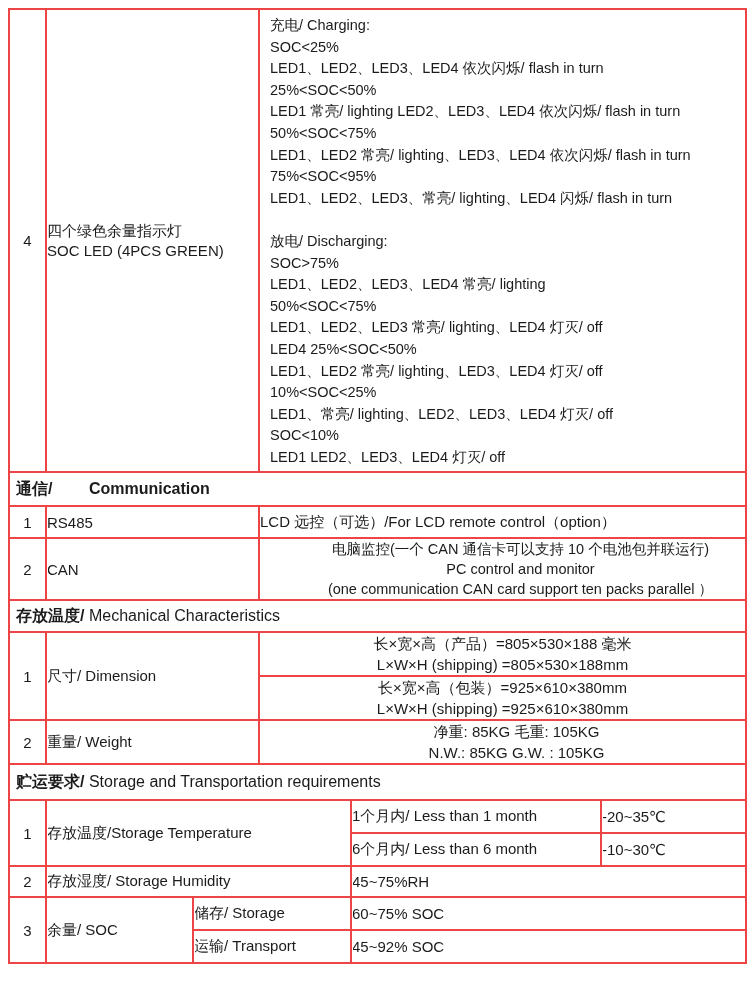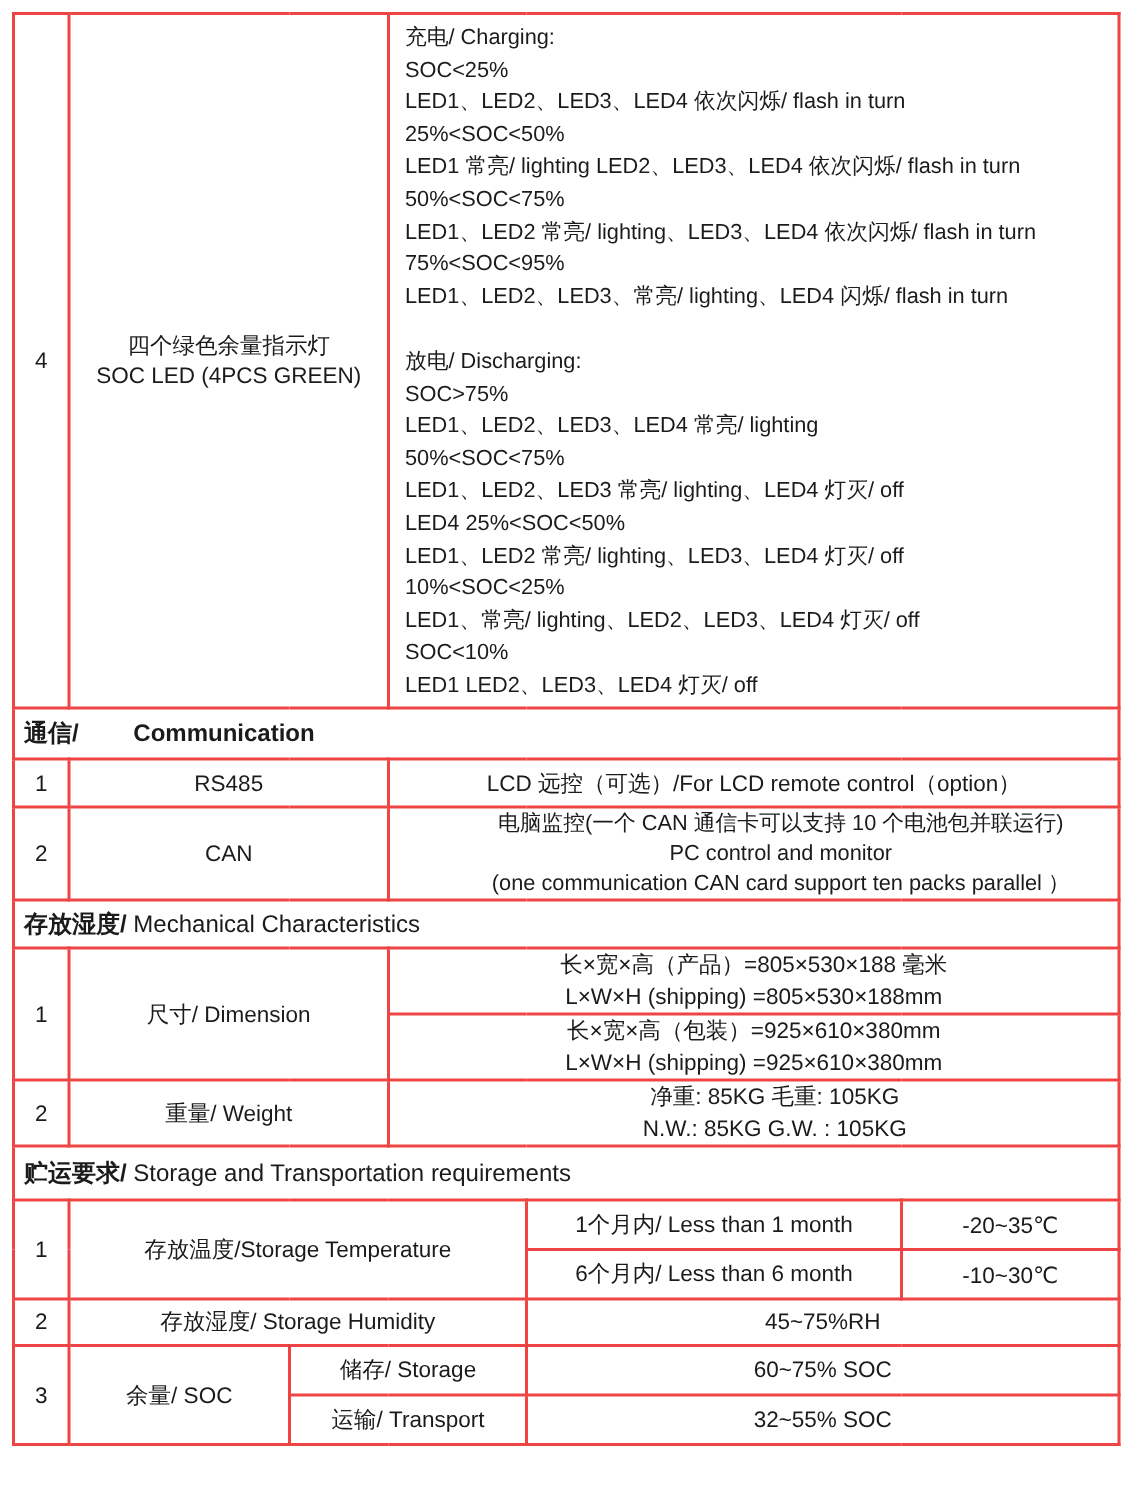--- a/index.html
+++ b/index.html
@@ -15,23 +15,23 @@
     table-layout:fixed;
     width:738px;
   }
   td{
     border:2px solid #ef4444;
     padding:0;
     font-size:15px;
     vertical-align:middle;
     overflow:hidden;
   }
-  .center{text-align:center;border-radius:10px;}
+  .center{border-radius:10px;}
   .num{text-align:center;font-size:15px;}
-  .name-cell div{line-height:20px;text-align:center;}
+  .name-cell div{line-height:20px;text-align:left;}
   
   .led-cell{vertical-align:top;padding:5px 0 0 10px;}
   .led-cell .ln{
     height:21.6px;line-height:21.6px;
     font-size:14.5px;white-space:nowrap;
   }
   .dis-block{margin-top:21.6px;}
   
   .sec td{
     font-size:16px;
@@ -112,21 +112,21 @@
         <td class="num">2</td>
         <td class="center" colspan="2">CAN</td>
         <td class="vlines" colspan="3">
           <div>电脑监控(一个 CAN 通信卡可以支持 10 个电池包并联运行)</div>
           <div>PC control and monitor</div>
           <div>(one communication CAN card support ten packs parallel ）</div>
         </td>
       </tr>
 
       <tr class="sec" style="height:32px">
-        <td colspan="6"><span class="cn">存放湿度/</span><span class="en"> Mechanical Characteristics</span></td>
+        <td colspan="6"><span class="cn">存放温度/</span><span class="en"> Mechanical Characteristics</span></td>
       </tr>
       <tr style="height:42px">
         <td class="num" rowspan="2">1</td>
         <td class="center" colspan="2" rowspan="2">尺寸/ Dimension</td>
         <td class="dim-lines" colspan="3">
           <div>长×宽×高（产品）=805×530×188 毫米</div>
           <div>L×W×H (shipping) =805×530×188mm</div>
         </td>
       </tr>
       <tr style="height:43px">
@@ -163,19 +163,19 @@
         <td class="center" colspan="2">45~75%RH</td>
       </tr>
       <tr style="height:33px">
         <td class="num" rowspan="2">3</td>
         <td class="center" rowspan="2">余量/ SOC</td>
         <td class="center" colspan="2">储存/ Storage</td>
         <td class="center" colspan="2">60~75% SOC</td>
       </tr>
       <tr style="height:33px">
         <td class="center" colspan="2">运输/ Transport</td>
-        <td class="center" colspan="2">32~55% SOC</td>
+        <td class="center" colspan="2">45~92% SOC</td>
       </tr>
 
     </tbody>
   </table>
 
 </div>
 
 </body></html>

